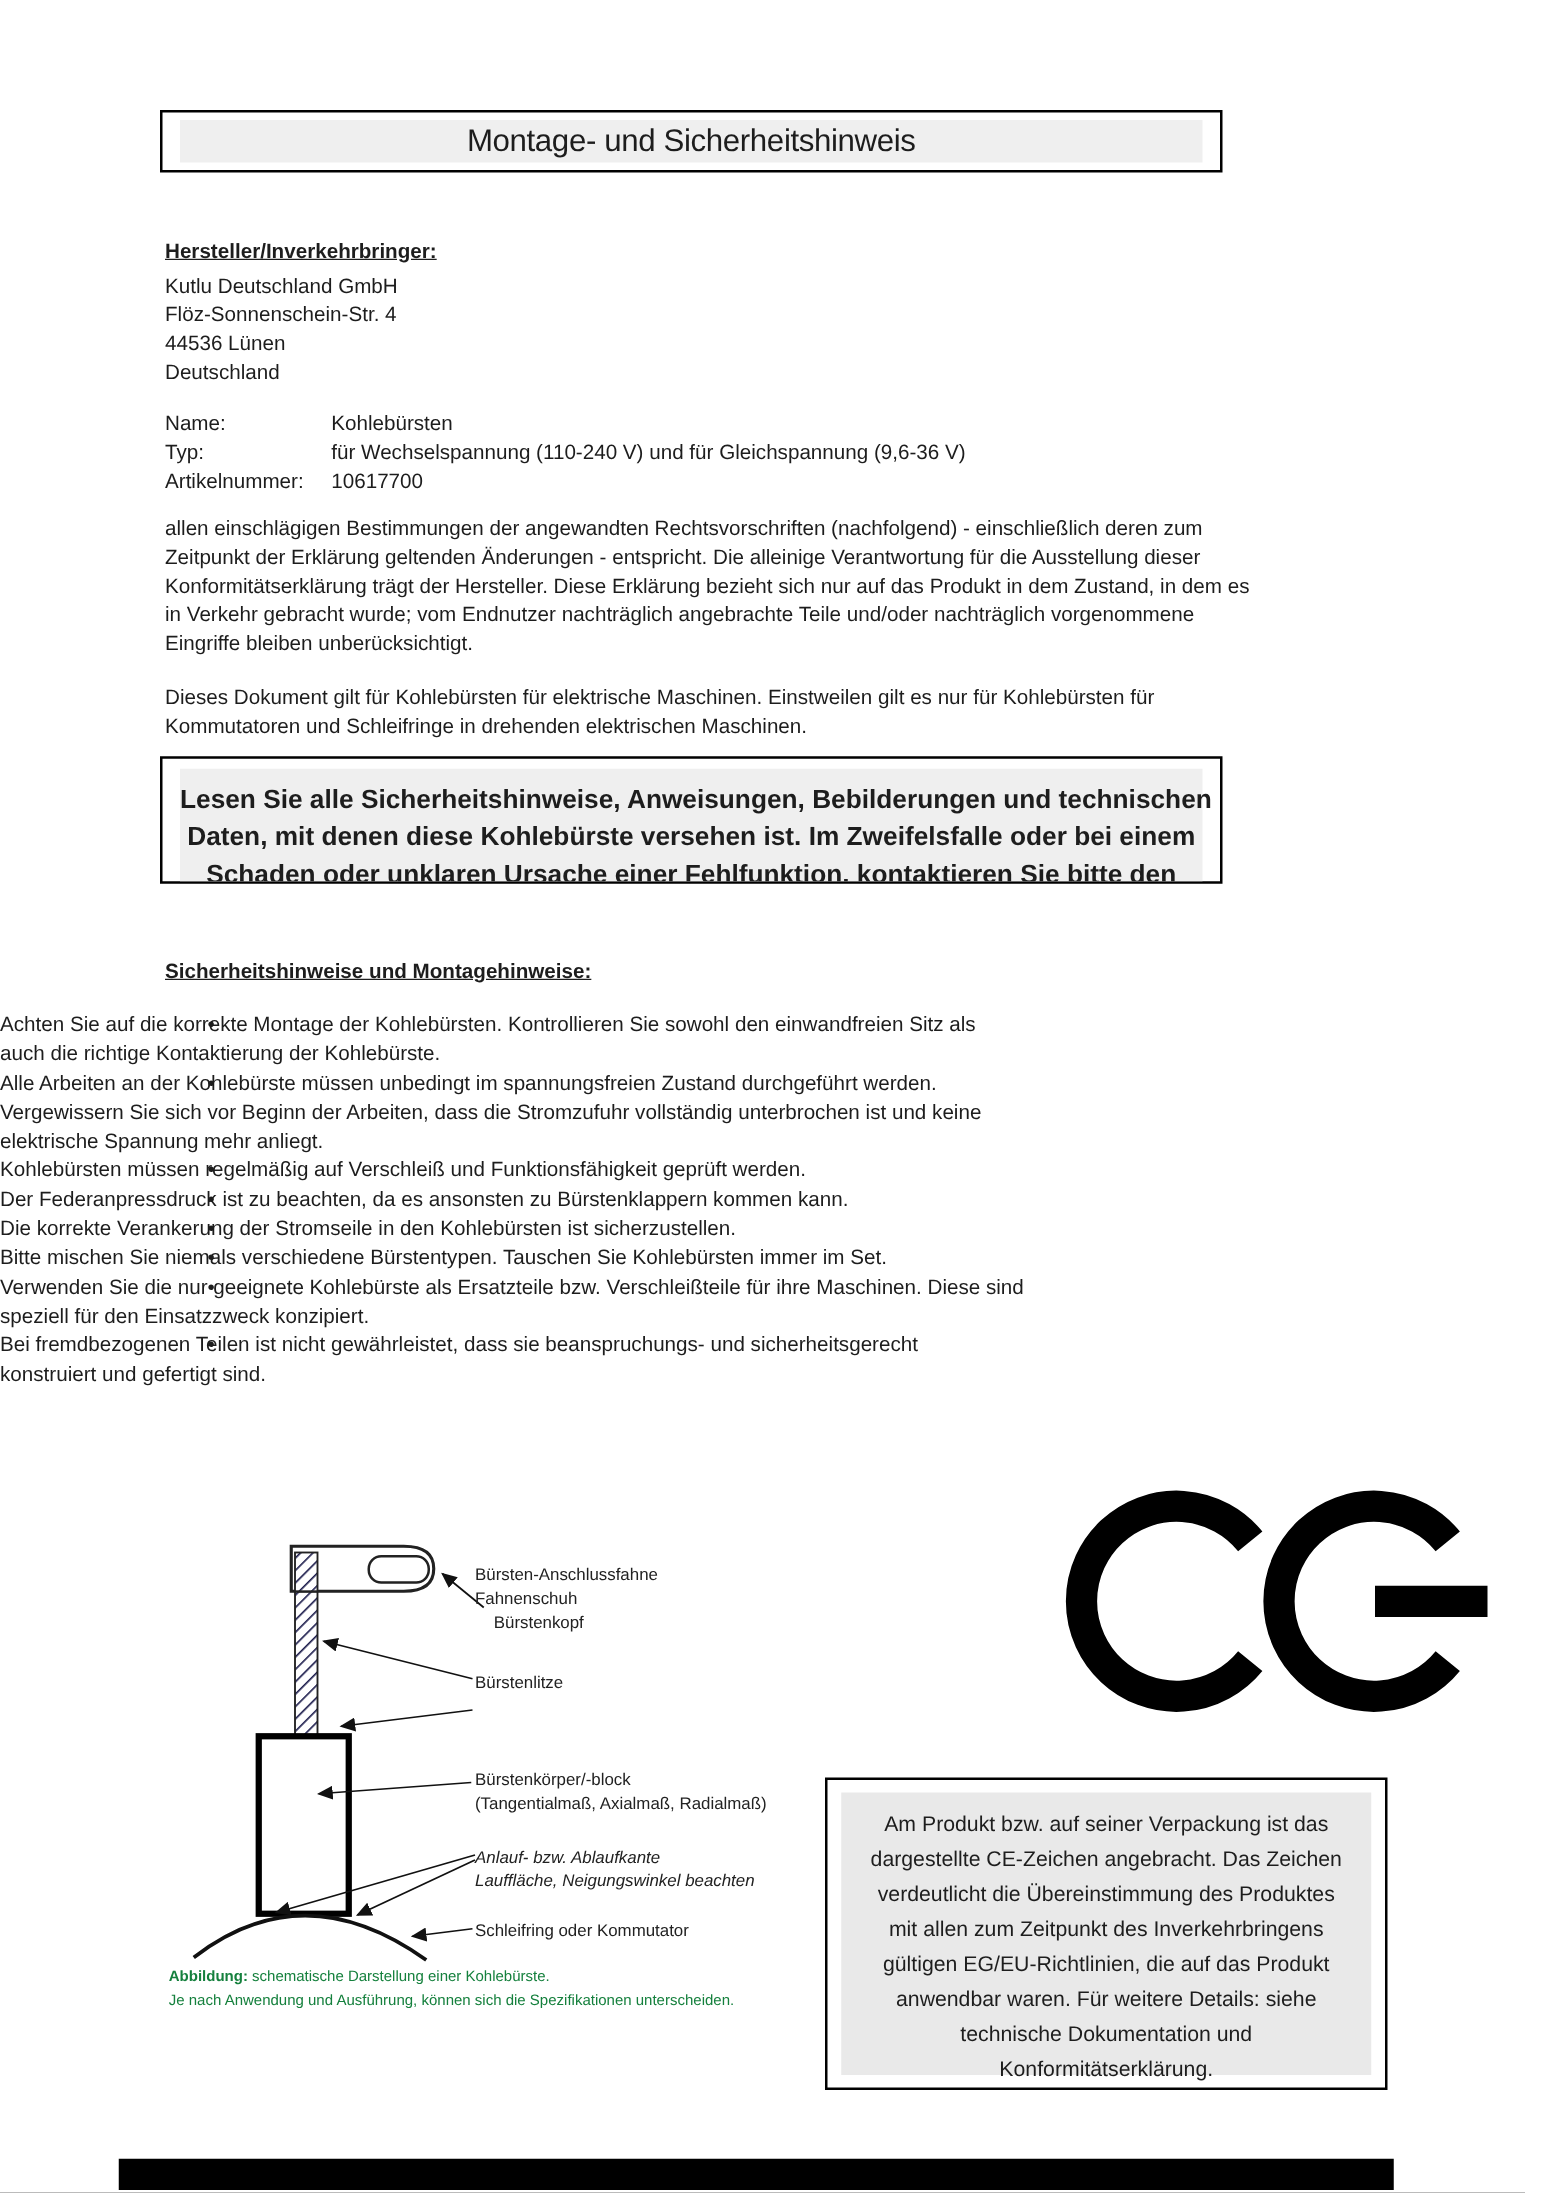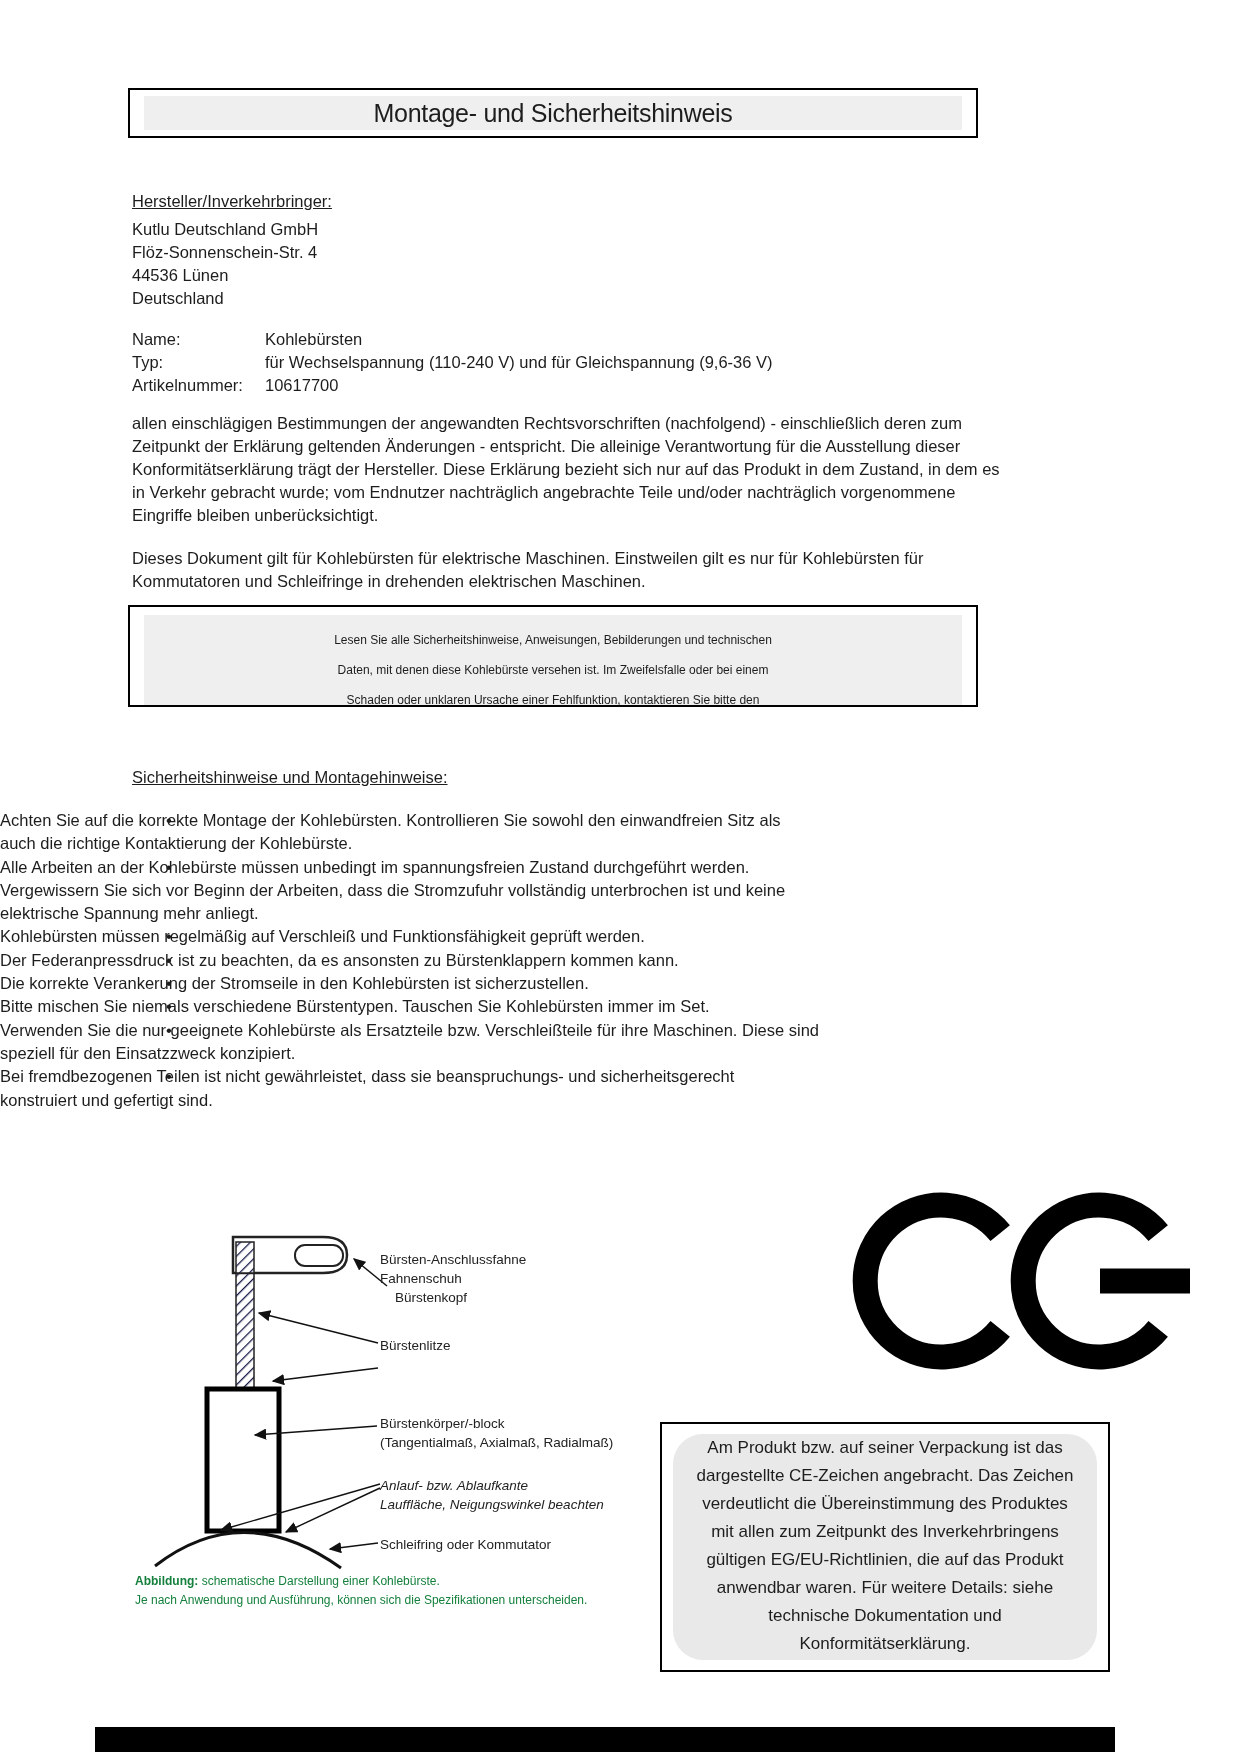--- a/index.html
+++ b/index.html
@@ -7,53 +7,53 @@
     position:relative;width:1241px;height:1754px;background:#ffffff;
     font-family:"Liberation Sans","DejaVu Sans",sans-serif;color:#1d1d1d;overflow:hidden;
   }
   .abs{position:absolute;}
   
   #title-box{left:128px;top:88px;width:846px;height:46px;border:2px solid #000;}
   #title-inner{position:absolute;left:14px;top:6px;right:14px;bottom:6px;background:#efefef;
     display:flex;align-items:center;justify-content:center;}
   #title-inner div{font-size:25px;font-weight:normal;letter-spacing:-0.3px;}
   
-  .h-underline{font-size:16.5px;font-weight:normal;text-decoration:underline;}
+  .h-underline{font-size:16.5px;font-weight:bold;text-decoration:underline;}
   
   .body-lines div{font-size:16.5px;line-height:23px;white-space:nowrap;}
   #manu-heading{left:132px;top:192px;}
   #manu-address{left:132px;top:218px;}
   
   #fields{left:132px;top:328px;}
   .field-row{display:flex;font-size:16.5px;line-height:23px;}
   .field-label{width:133px;}
   .field-value{white-space:nowrap;}
   #para1{left:132px;top:412px;}
   #para2{left:132px;top:547px;}
   
   #warn-box{left:128px;top:605px;width:846px;height:98px;border:2px solid #000;overflow:hidden;}
   #warn-inner{position:absolute;left:14px;top:8px;right:14px;height:200px;background:#efefef;
     text-align:center;padding-top:10px;}
-  #warn-inner div{font-size:12px;font-weight:normal;line-height:30px;white-space:nowrap;}
+  #warn-inner div{font-size:21px;font-weight:bold;line-height:30px;white-space:nowrap;}
   #sect-heading{left:132px;top:768px;}
   
   #bullets{left:0;top:809px;width:1241px;}
   #bullets ul{margin:0;padding:0;list-style:none;}
   #bullets li{position:relative;}
   #bullets li::before{content:"\2022";position:absolute;left:166px;top:0;
     font-size:16.5px;line-height:23.3px;}
   #bullets li div{font-size:16.5px;line-height:23.3px;white-space:nowrap;}
   
   .diag-label div{font-size:13.5px;line-height:19px;color:#222;white-space:nowrap;}
   #diag-caption{left:135px;top:1572px;font-size:12px;line-height:19px;color:#15803d;}
   #diag-caption .b{font-weight:bold;}
   
   #ce-box{left:660px;top:1422px;width:446px;height:246px;border:2px solid #000;}
   #ce-box-inner{position:absolute;left:11px;top:10px;right:11px;bottom:10px;background:#e9e9e9;
-    text-align:center;border-radius:30px;}
+    text-align:center;padding-top:12px;}
   #ce-box-inner div{font-size:17px;line-height:28px;white-space:nowrap;}
   #bottom-bar{left:95px;top:1727px;width:1020px;height:25px;background:#000;}
 </style>
 </head>
 <body>
 
 <div id="page">
 
   <div class="abs" id="title-box">
     <div id="title-inner">

